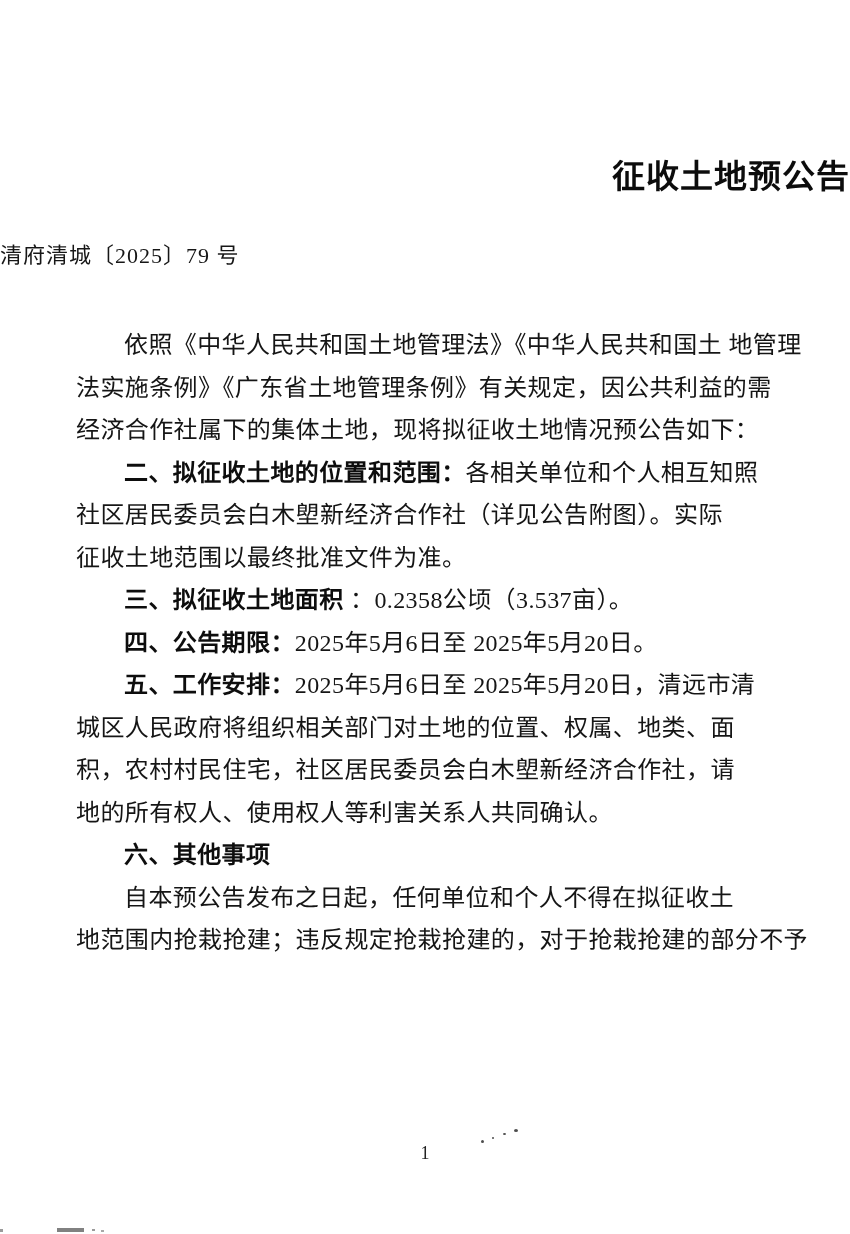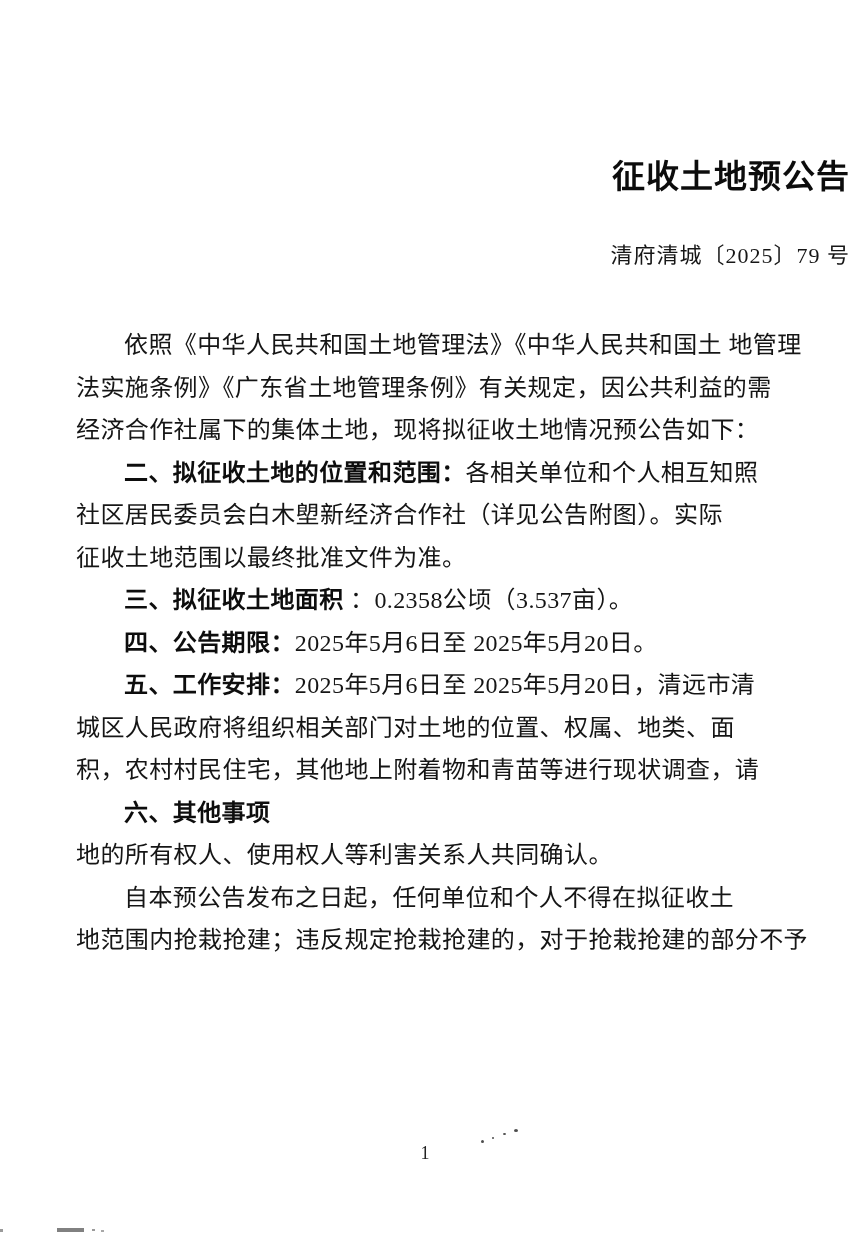--- a/index.html
+++ b/index.html
@@ -22,21 +22,21 @@
     line-height: 36px;
     font-weight: 700;
     letter-spacing: 1px;
     color: #0c0c0c;
   }
   .doc-number {
     position: absolute;
     top: 242px;
     left: 0;
     width: 100%;
-    text-align: right;
+    text-align: left;
     font-size: 22px;
     line-height: 27px;
     font-weight: 500;
     letter-spacing: 1px;
     color: #161616;
   }
   .doc-body {
     position: absolute;
     top: 324px;
     left: 76px;
@@ -95,23 +95,23 @@
     <div class="line ind"><span class="b"></span><span>依照《中华人民共和国土地管理法》《中华人民共和国土 地管理</span></div>
     <div class="line"><span class="b"></span><span>法实施条例》《广东省土地管理条例》有关规定，因公共利益的需</span></div>
     <div class="line"><span class="b"></span><span>经济合作社属下的集体土地，现将拟征收土地情况预公告如下：</span></div>
     <div class="line ind"><span class="b">二、拟征收土地的位置和范围：</span><span>各相关单位和个人相互知照</span></div>
     <div class="line"><span class="b"></span><span>社区居民委员会白木塱新经济合作社（详见公告附图）。实际</span></div>
     <div class="line"><span class="b"></span><span>征收土地范围以最终批准文件为准。</span></div>
     <div class="line ind"><span class="b">三、拟征收土地面积</span><span> ：0.2358公顷（3.537亩）。</span></div>
     <div class="line ind"><span class="b">四、公告期限：</span><span>2025年5月6日至 2025年5月20日。</span></div>
     <div class="line ind"><span class="b">五、工作安排：</span><span>2025年5月6日至 2025年5月20日，清远市清</span></div>
     <div class="line"><span class="b"></span><span>城区人民政府将组织相关部门对土地的位置、权属、地类、面</span></div>
-    <div class="line"><span class="b"></span><span>积，农村村民住宅，其他地上附着物和青苗等进行现状调查，请</span></div>
+    <div class="line"><span class="b"></span><span>积，农村村民住宅，社区居民委员会白木塱新经济合作社，请</span></div>
+    <div class="line"><span class="b"></span><span>地的所有权人、使用权人等利害关系人共同确认。</span></div>
     <div class="line ind"><span class="b">六、其他事项</span><span></span></div>
-    <div class="line"><span class="b"></span><span>地的所有权人、使用权人等利害关系人共同确认。</span></div>
     <div class="line ind"><span class="b"></span><span>自本预公告发布之日起，任何单位和个人不得在拟征收土</span></div>
     <div class="line"><span class="b"></span><span>地范围内抢栽抢建；违反规定抢栽抢建的，对于抢栽抢建的部分不予</span></div>
   </div>
 
   <div class="page-number">1</div>
 
   <div class="speck s1"></div>
   <div class="speck s2"></div>
   <div class="speck s3"></div>
   <div class="speck s4"></div>

